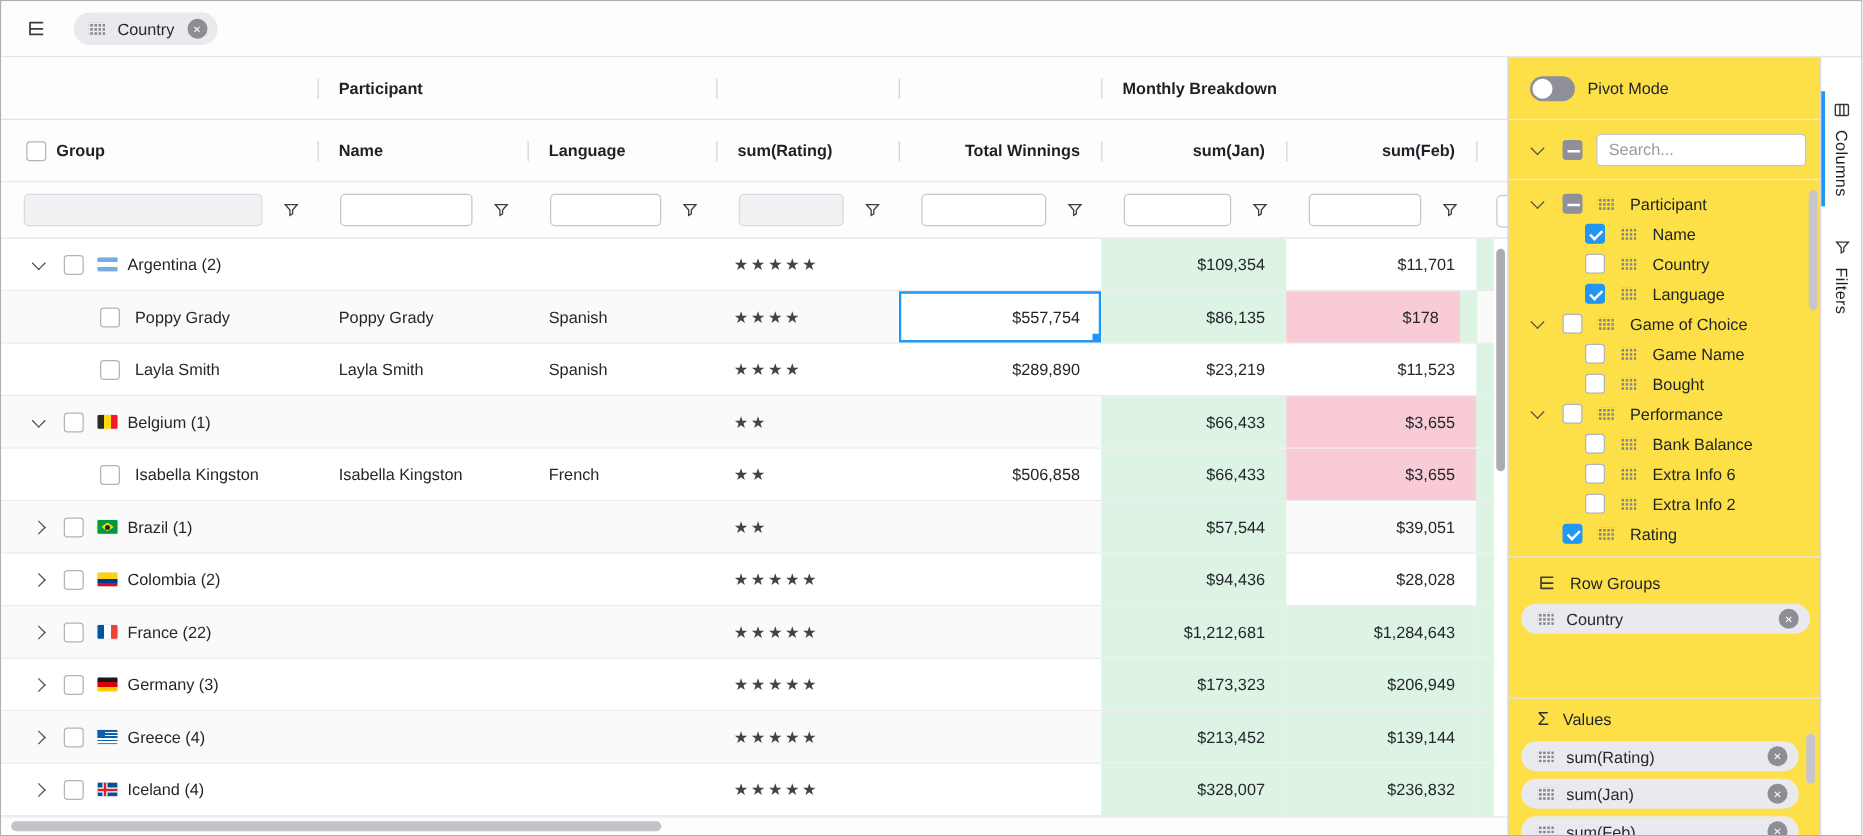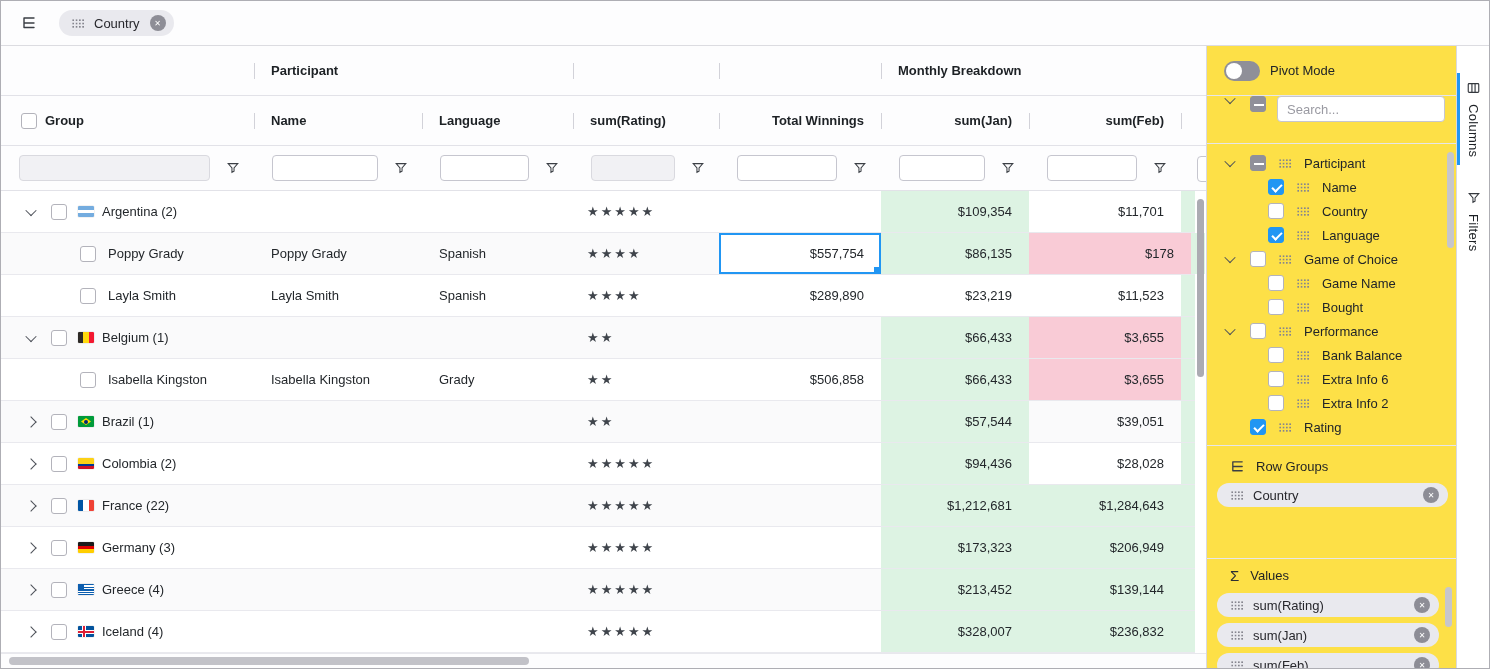--- a/index.html
+++ b/index.html
@@ -97,21 +97,21 @@
   .hsb { position:absolute; left:0; top:607px; width:1205px; height:15px; background:#fdfdfe; border-top:1px solid #e8e8ed; }
   .hsb .thumb { position:absolute; left:8px; top:3px; width:520px; height:8px; background:#c2c2c8; border-radius:4px; }
   .sb-thumb { position:absolute; width:7px; border-radius:4px; background:#c6c6cc; }
 
   
   .sidebar { position:absolute; left:1205px; top:45px; width:250px; height:622px; background:#fde047;
              border-left:1px solid #d9d9df; overflow:hidden; }
   .pivot-row { height:50px; border-bottom:1px solid #e6e6eb; display:flex; align-items:center; gap:10px; padding-left:17px; }
   .toggle { width:36px; height:20px; border-radius:10px; background:#8f8f98; position:relative; flex:none; }
   .toggle::after { content:""; position:absolute; left:2px; top:2px; width:16px; height:16px; border-radius:50%; background:#fff; }
-  .search-row { height:48px; border-bottom:1px solid #e6e6eb; display:flex; padding-left:17px; }
+  .search-row { height:48px; border-bottom:1px solid #e6e6eb; display:flex; align-items:center; padding-left:17px; }
   .search-row .chevbox { width:12px; margin-right:14px; }
   .search-row .cb { margin-right:11px; }
   .search-input { width:168px; height:26px; border:1px solid #c6c6cf; border-radius:4px; font:inherit; padding:0 9px; }
   input::placeholder { color:#9a9aa2; }
   .tree { height:302px; border-bottom:1px solid #e6e6eb; position:relative; padding-top:7px; }
   .titem { height:24px; display:flex; align-items:center; padding-left:17px; }
   .titem .chevbox { width:12px; margin-right:14px; }
   .titem .dots { margin-left:12px; }
   .titem .tlabel { margin-left:13px; color:#212529; }
   .tree-thumb { right:2px; top:8px; height:96px; }
@@ -265,21 +265,21 @@
           <div class="cell gcell" style="width: 253px;">
             <span class="spacer" style="width: 57px;"></span>
             <span class="cb unchecked"></span>
             <span class="glabel">Poppy Grady</span>
           </div>
           <div class="cell" style="width: 168px;">Poppy Grady</div>
           <div class="cell" style="width: 151px;">Spanish</div>
           <div class="cell stars" style="width: 146px;">★★★★</div>
           <div class="cell num sel" style="width: 162px;">$557,754</div>
           <div class="cell num hl-green" style="width: 148px;">$86,135</div>
-          <div class="cell num hl-pink" style="width: 162px;">$178</div>
+          <div class="cell num hl-pink" style="width: 139px;">$178</div>
           <div class="cell mar" style="width: 14px;"></div>
         </div>
         <div class="row">
           <div class="cell gcell" style="width: 253px;">
             <span class="spacer" style="width: 57px;"></span>
             <span class="cb unchecked"></span>
             <span class="glabel">Layla Smith</span>
           </div>
           <div class="cell" style="width: 168px;">Layla Smith</div>
           <div class="cell" style="width: 151px;">Spanish</div>
@@ -306,21 +306,21 @@
           <div class="cell num hl-pink" style="width: 152px;">$3,655</div>
           <div class="cell mar" style="width: 14px;"></div>
         </div>
         <div class="row">
           <div class="cell gcell" style="width: 253px;">
             <span class="spacer" style="width: 57px;"></span>
             <span class="cb unchecked"></span>
             <span class="glabel">Isabella Kingston</span>
           </div>
           <div class="cell" style="width: 168px;">Isabella Kingston</div>
-          <div class="cell" style="width: 151px;">Grady</div>
+          <div class="cell" style="width: 151px;">French</div>
           <div class="cell stars" style="width: 146px;">★★</div>
           <div class="cell num" style="width: 162px;">$506,858</div>
           <div class="cell num hl-green" style="width: 148px;">$66,433</div>
           <div class="cell num hl-pink" style="width: 152px;">$3,655</div>
           <div class="cell mar" style="width: 14px;"></div>
         </div>
         <div class="row odd">
           <div class="cell gcell" style="width: 253px;">
             <span class="chevbox">
               <span class="chev right"></span>

